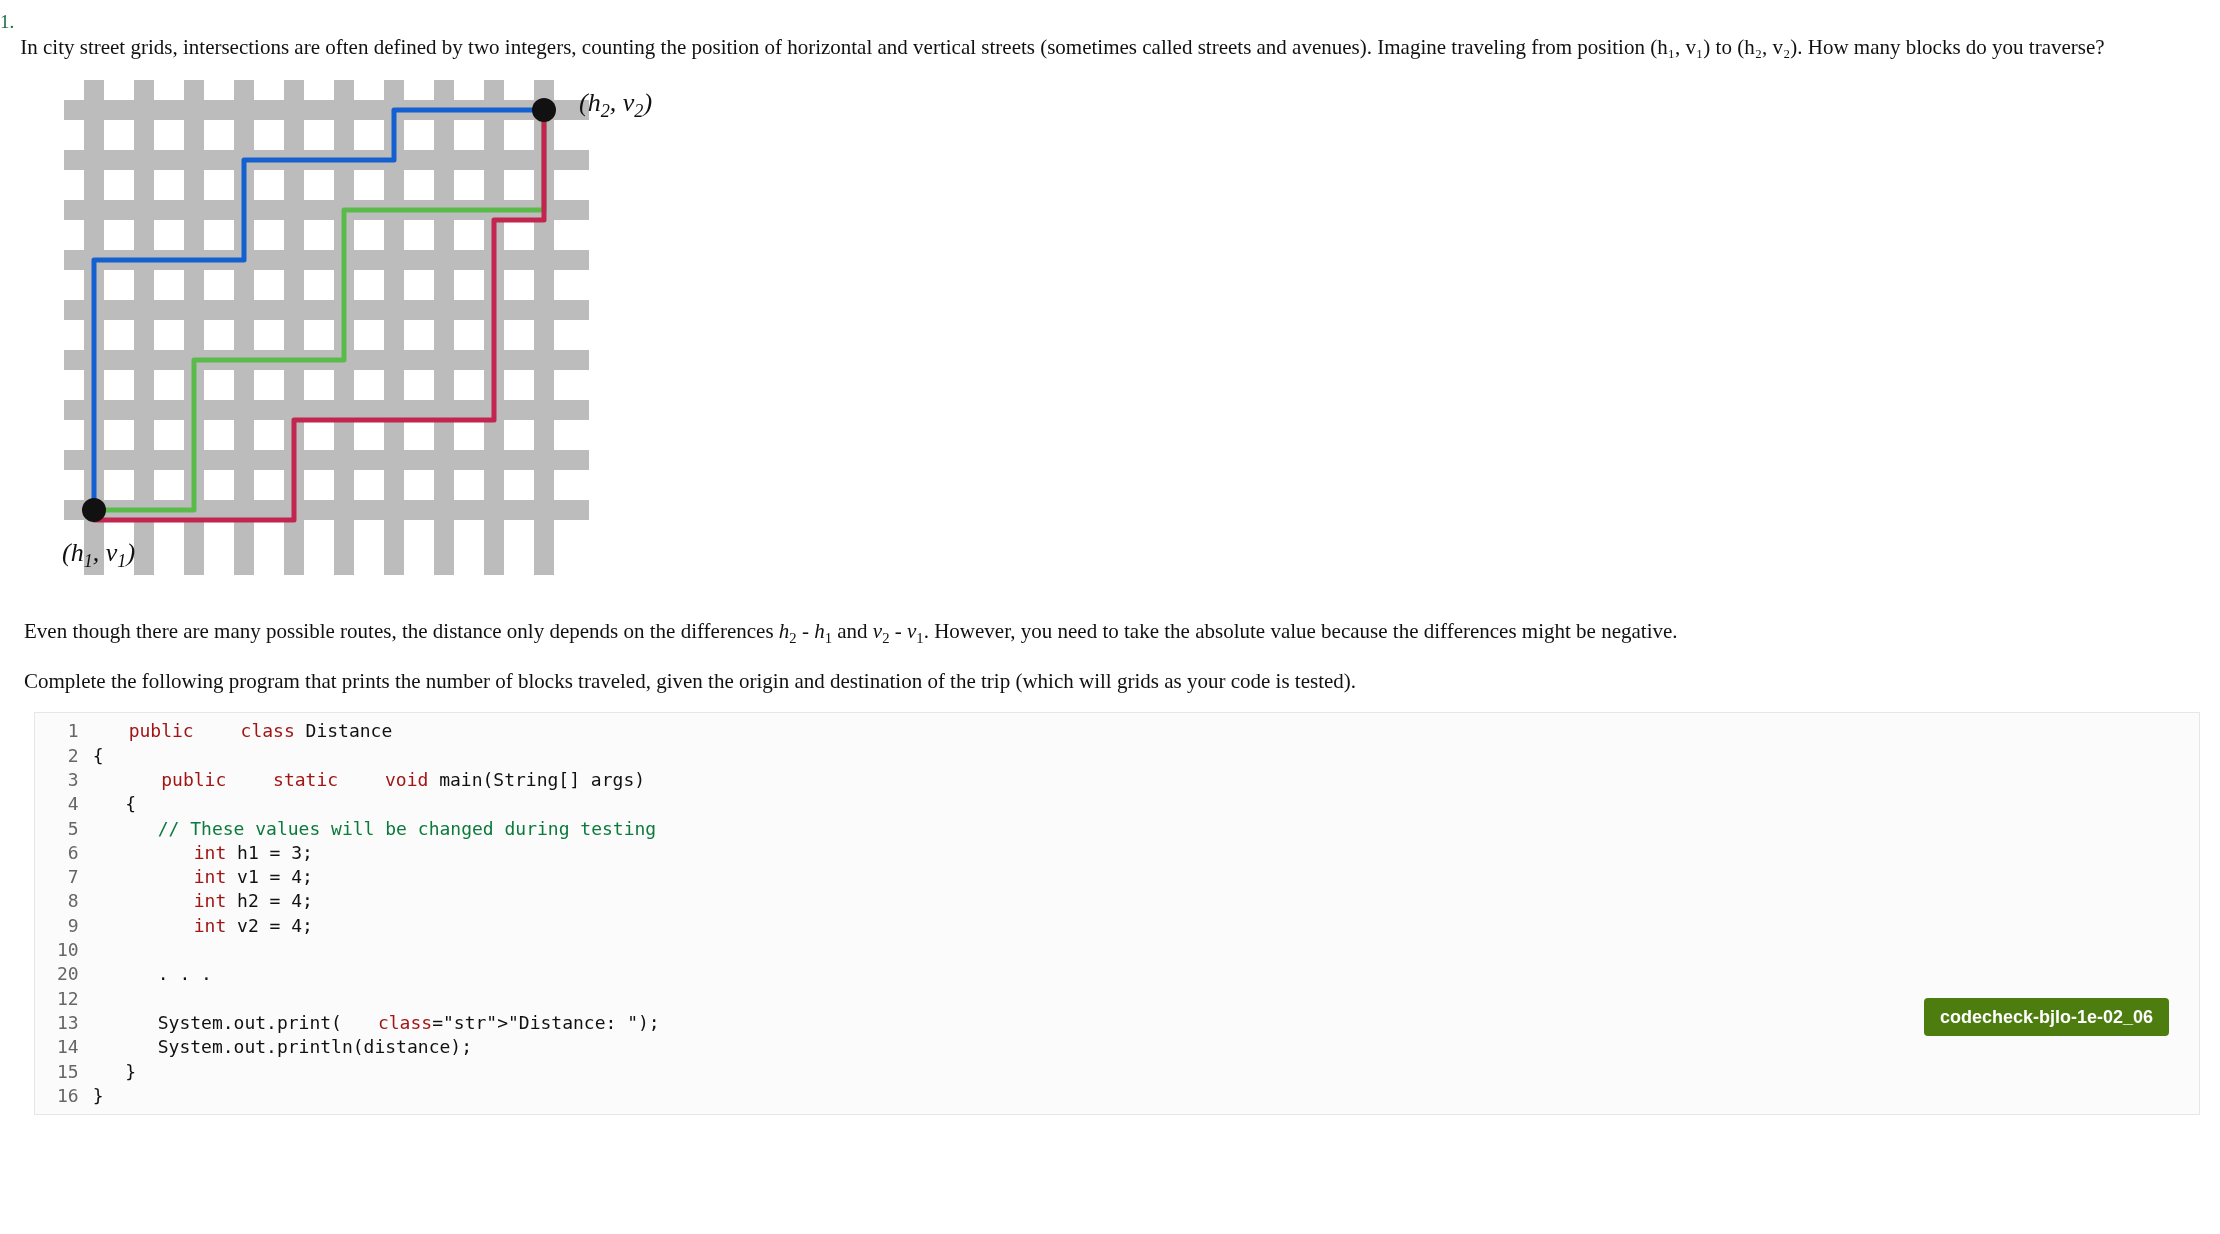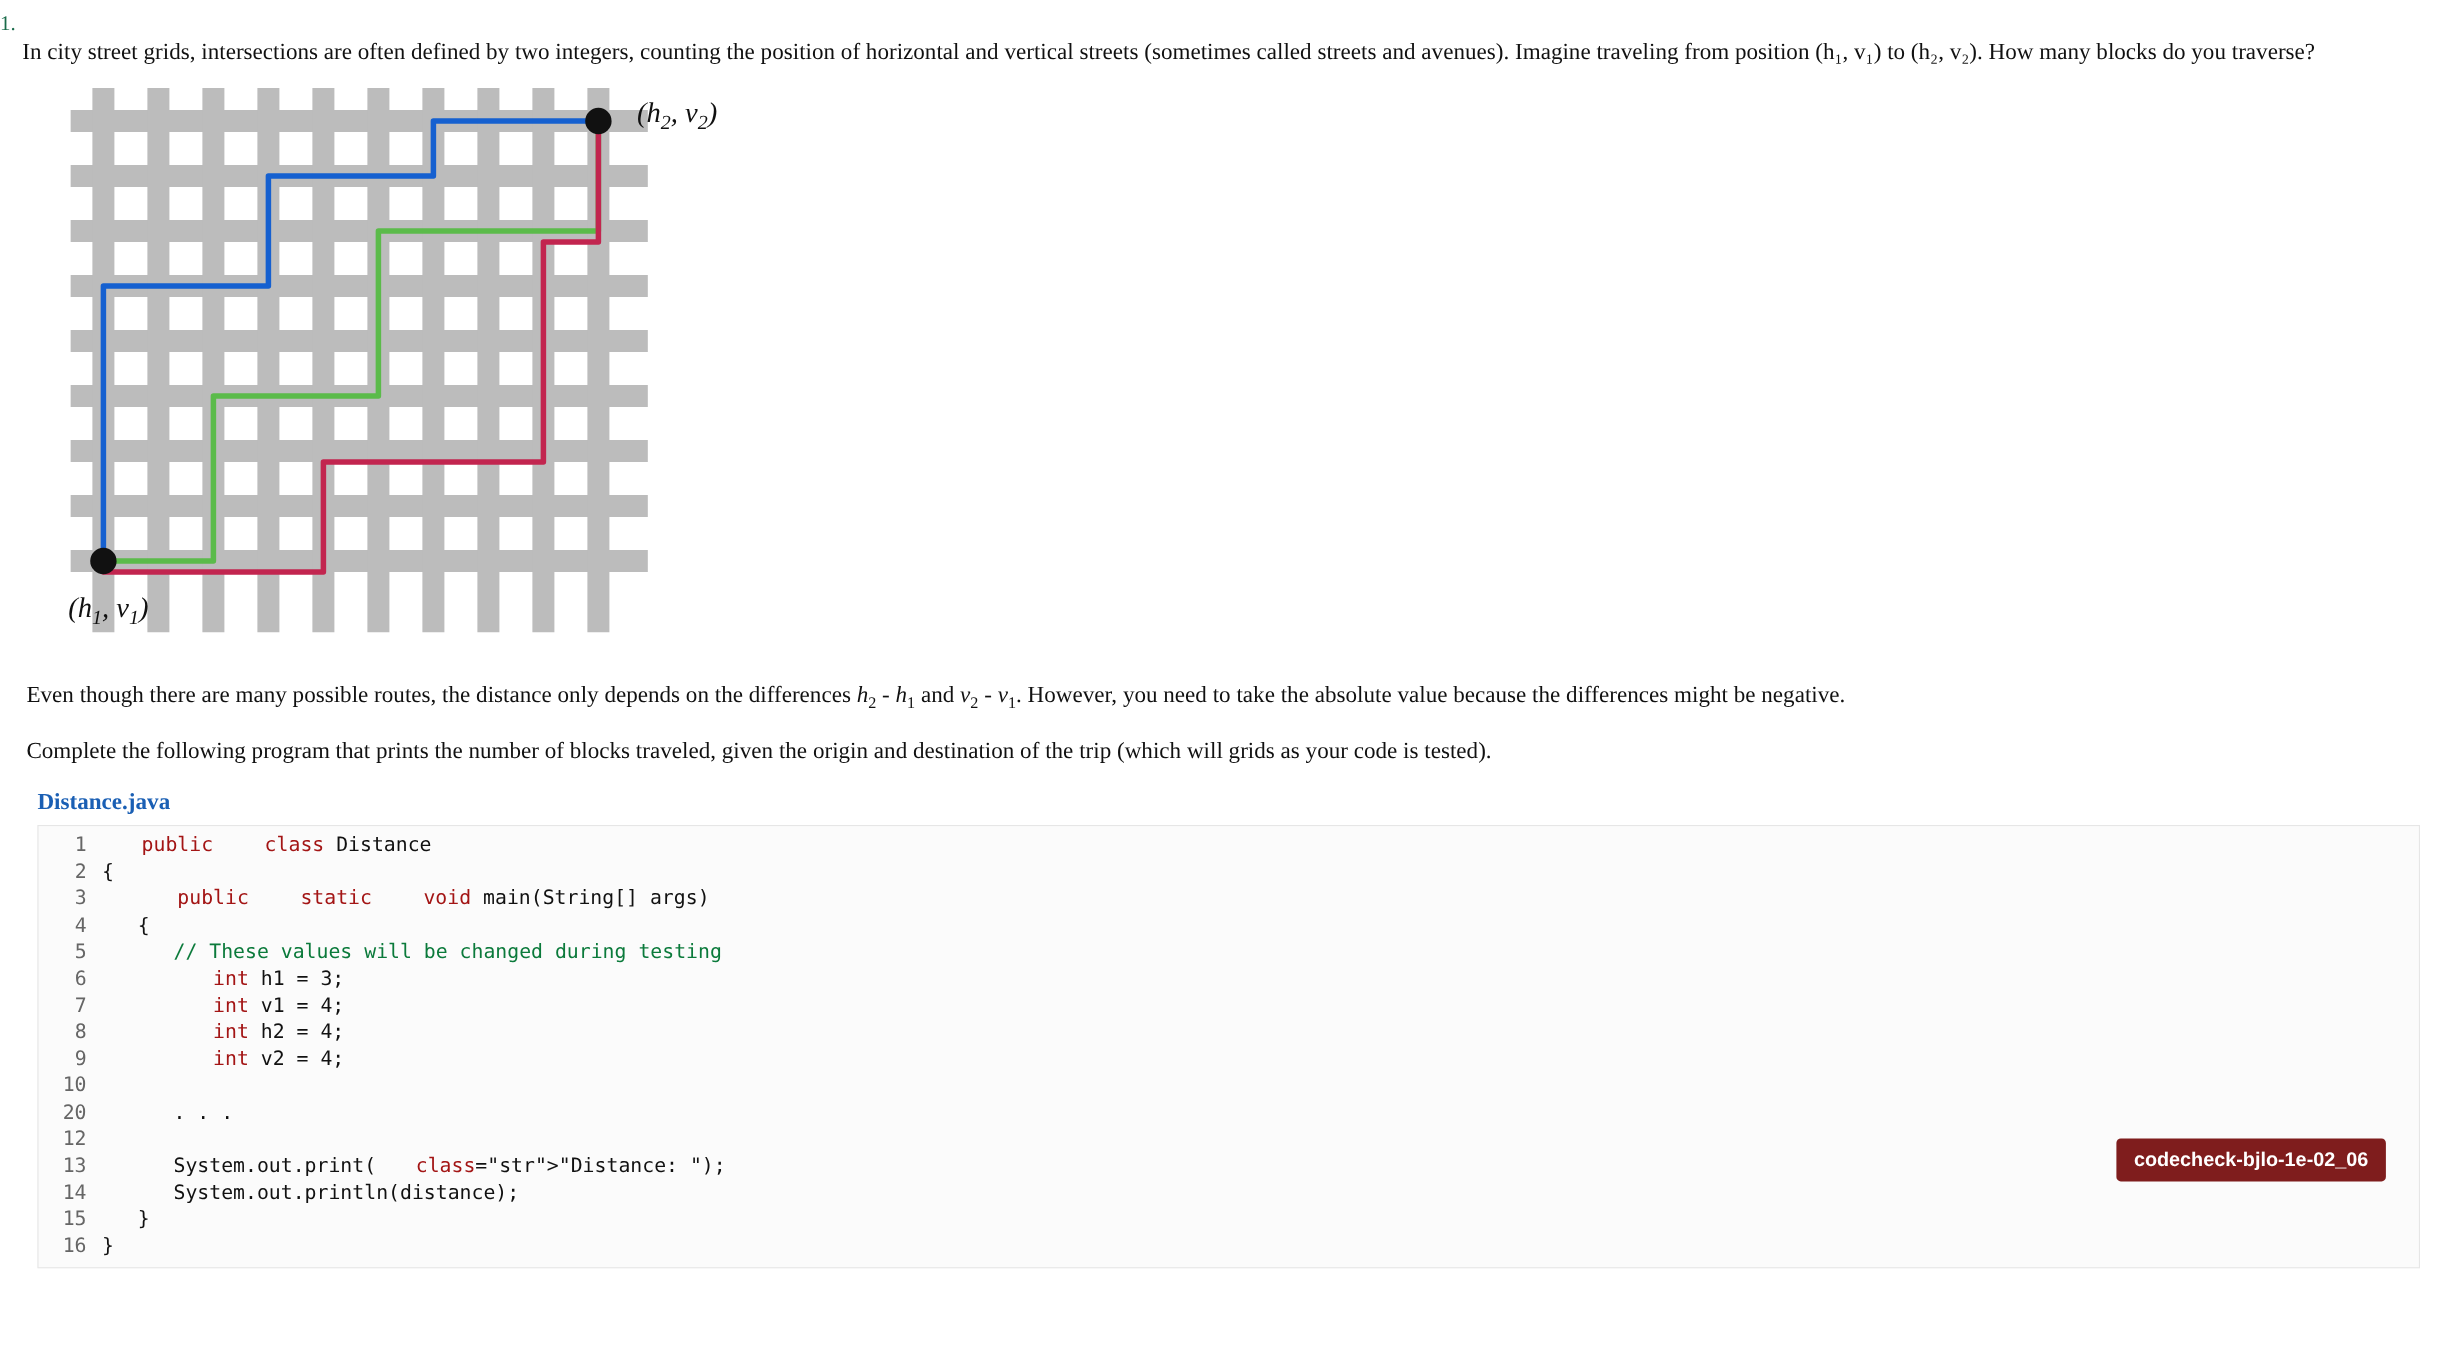--- a/index.html
+++ b/index.html
@@ -56,21 +56,21 @@
     user-select: none;
   }
   .gutter div { }
   .codearea { flex: 1; white-space: pre; padding-right: 20px; }
   .kw { color: #a31515; margin-left: 36px; }
   .cmt { color: #0b7a3b; }
   .badge {
     position: absolute;
     right: 30px;
     bottom: 78px;
-    background: #7f1d1d;
+    background: #4d7c0f;
     color: #fff;
     font-family: Arial, sans-serif;
     font-size: 18px;
     font-weight: bold;
     padding: 7px 16px;
     border-radius: 4px;
   }
   .para { margin: 16px 0; }
 </style>
 </head>
@@ -122,21 +122,20 @@
     <div class="coord" style="left:515px; top:4px;">(<i>h</i><sub>2</sub>, <i>v</i><sub>2</sub>)</div>
     <div class="coord" style="left:-18px; top:454px;margin-left:16px;">(<i>h</i><sub>1</sub>, <i>v</i><sub>1</sub>)</div>
   </div>
 
   <div class="para">
     Even though there are many possible routes, the distance only depends on the differences <i>h</i><sub>2</sub> - <i>h</i><sub>1</sub> and <i>v</i><sub>2</sub> - <i>v</i><sub>1</sub>. However, you need to take the absolute value because the differences might be negative.
   </div>
 
   <div class="para">Complete the following program that prints the number of blocks traveled, given the origin and destination of the trip (which will grids as your code is tested).</div>
 
-  <div class="filename">Distance.java</div>
 
   <div class="codeblock">
     <div class="gutter" id="gutter">
         <div>1</div>
         <div>2</div>
         <div>3</div>
         <div>4</div>
         <div>5</div>
         <div>6</div>
         <div>7</div>

